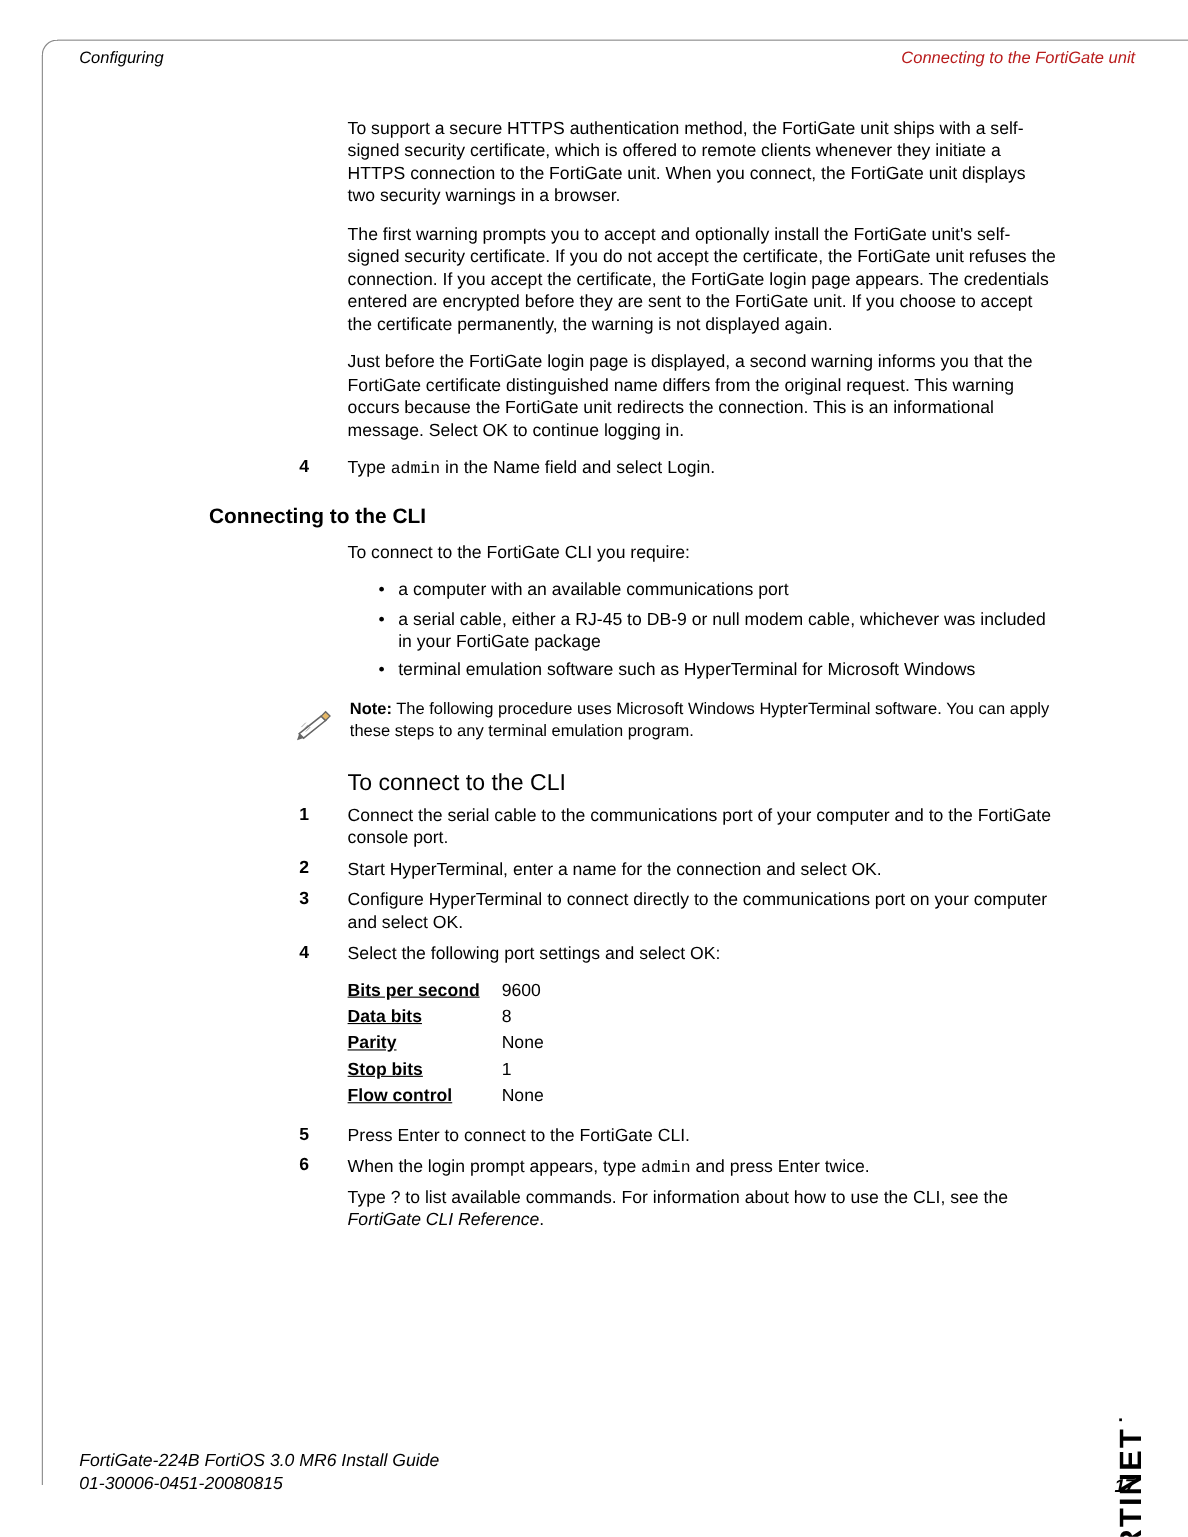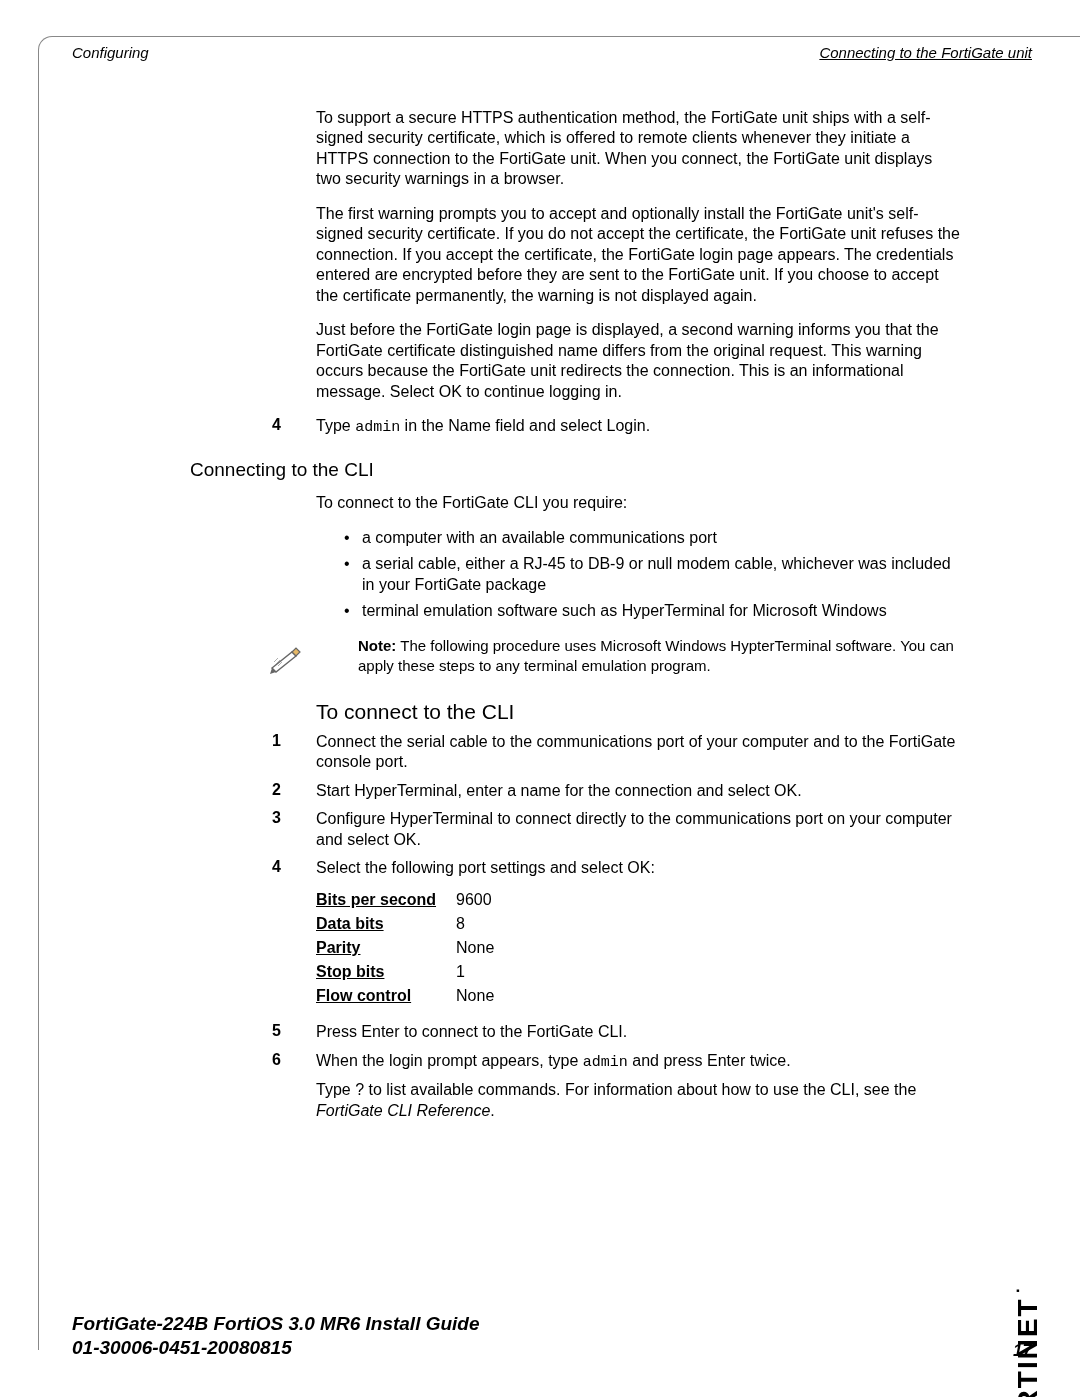--- a/index.html
+++ b/index.html
@@ -52,22 +52,21 @@
     font-style: italic;
     font-size: 15px;
     color: #000;
   }
   .hdr-right {
     position: absolute;
     top: 44px;
     right: 48px;
     font-style: italic;
     font-size: 15px;
-    color: #000000;
-    text-decoration: underline;
+    color: #b91c1c;
   }
   .body-area {
     position: absolute;
     top: 108px;
     left: 154px;
     right: 120px;
     margin-left: 36px;
   }
   .para {
     margin: 0 0 14px 126px;
@@ -91,21 +90,21 @@
     font-size: 16px;
     line-height: 1.28;
   }
   .mono {
     font-family: "Courier New", monospace;
     font-size: 15px;
   }
   .h2 {
     margin: 22px 0 12px 0;
     font-size: 19px;
-    font-weight: normal;
+    font-weight: bold;
   }
   ul.req {
     margin: 4px 0 14px 150px;
     padding: 0;
     list-style: none;
   }
   ul.req li {
     position: relative;
     padding-left: 22px;
     margin-bottom: 6px;
@@ -116,21 +115,20 @@
     content: "•";
     position: absolute;
     left: 4px;
     top: 0;
     font-size: 16px;
   }
   .note-row {
     display: flex;
     margin: 6px 0 18px 76px;
     align-items: flex-start;
-    gap: 40px;
   }
   .note-icon {
     width: 42px;
     flex: 0 0 42px;
     margin-right: 10px;
     margin-top: 2px;
   }
   .note-text {
     flex: 1;
     font-size: 15px;
@@ -150,23 +148,22 @@
   table.port td {
     padding: 3px 20px 3px 0;
     vertical-align: top;
   }
   table.port td.k { font-weight: bold; text-decoration: underline; }
   .footer-left {
     position: absolute;
     left: 72px;
     bottom: 36px;
     font-style: italic;
-    font-size: 19px;
+    font-size: 16px;
     line-height: 1.3;
-    font-weight: bold;
   }
   .footer-right {
     position: absolute;
     right: 48px;
     bottom: 36px;
     font-style: italic;
     font-weight: bold;
     font-size: 17px;
     margin-left: 32px;
   }

